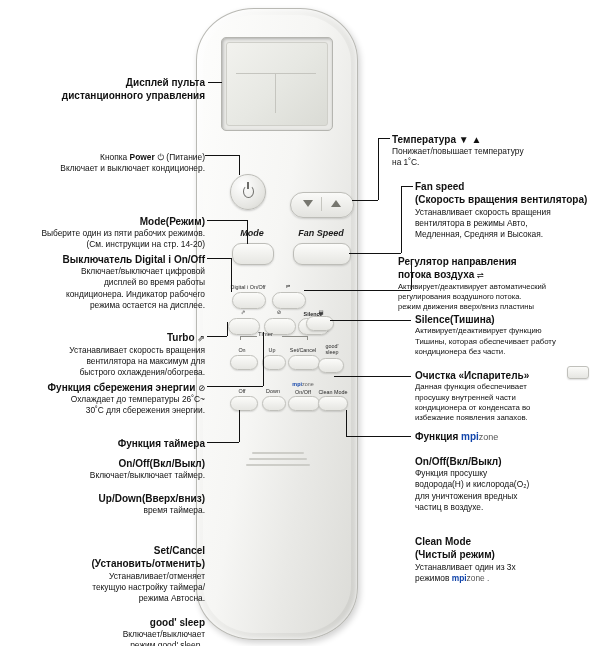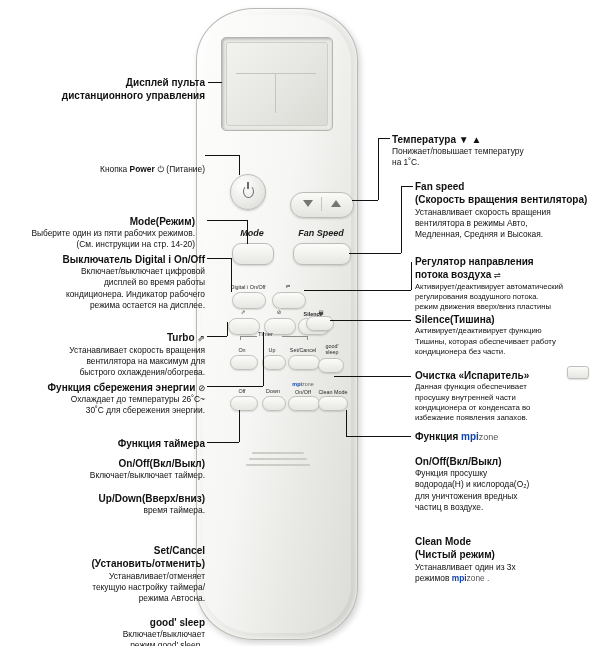--- a/index.html
+++ b/index.html
@@ -161,29 +161,30 @@
 <div class="vent" style="left:252px;top:452px;width:52px;"></div>
 <div class="vent" style="left:249px;top:458px;width:58px;"></div>
 <div class="vent" style="left:246px;top:464px;width:64px;"></div>
 
 <div class="ann r" style="left:60px;top:76px;width:145px;">
   <div class="ttl">Дисплей пульта</div>
   <div class="ttl">дистанционного управления</div>
 </div>
 <div class="lead lead-h" style="left:208px;top:82px;width:14px;"></div>
 
-<div class="ann r" style="left:30px;top:164px;width:175px;">
+<div class="ann r" style="left:30px;top:152px;width:175px;">
   <div>
     <span>Кнопка </span><b>Power</b><span class="sym"> ⏻</span><span> (Питание)</span>
   </div>
+  <div>Включает и выключает кондиционер.</div>
 </div>
 <div class="lead lead-h" style="left:205px;top:155px;width:34px;"></div>
 <div class="lead lead-v" style="left:239px;top:155px;height:20px;"></div>
 
-<div class="ann r" style="left:20px;top:215px;width:175px;">
+<div class="ann r" style="left:30px;top:215px;width:175px;">
   <div class="ttl">Mode(Режим)</div>
   <div>Выберите один из пяти рабочих режимов.</div>
   <div>(См. инструкции на стр. 14-20)</div>
 </div>
 <div class="lead lead-h" style="left:207px;top:220px;width:40px;"></div>
 <div class="lead lead-v" style="left:247px;top:220px;height:24px;"></div>
 
 <div class="ann r" style="left:18px;top:253px;width:187px;">
   <div class="ttl">Выключатель Digital i On/Off</div>
   <div>Включает/выключает цифровой</div>
@@ -258,21 +259,21 @@
   <div class="ttl-lg">Fan speed</div>
   <div class="ttl">(Скорость вращения вентилятора)</div>
   <div>Устанавливает скорость вращения</div>
   <div>вентилятора в режимы Авто,</div>
   <div>Медленная, Средняя и Высокая.</div>
 </div>
 <div class="lead lead-h" style="left:349px;top:253px;width:52px;"></div>
 <div class="lead lead-v" style="left:401px;top:186px;height:67px;"></div>
 <div class="lead lead-h" style="left:401px;top:186px;width:12px;"></div>
 
-<div class="ann" style="left:415px;top:255px;width:185px;">
+<div class="ann" style="left:398px;top:255px;width:185px;">
   <div class="ttl">Регулятор направления</div>
   <div>
     <span class="ttl">потока воздуха</span><span class="sym"> ⇌</span>
   </div>
   <div style="font-size:7.6px;">Активирует/деактивирует автоматический</div>
   <div style="font-size:7.6px;">регулирования воздушного потока.</div>
   <div style="font-size:7.6px;">режим движения вверх/вниз пластины</div>
 </div>
 <div class="lead lead-h" style="left:304px;top:290px;width:107px;"></div>
 <div class="lead lead-v" style="left:411px;top:262px;height:28px;"></div>

